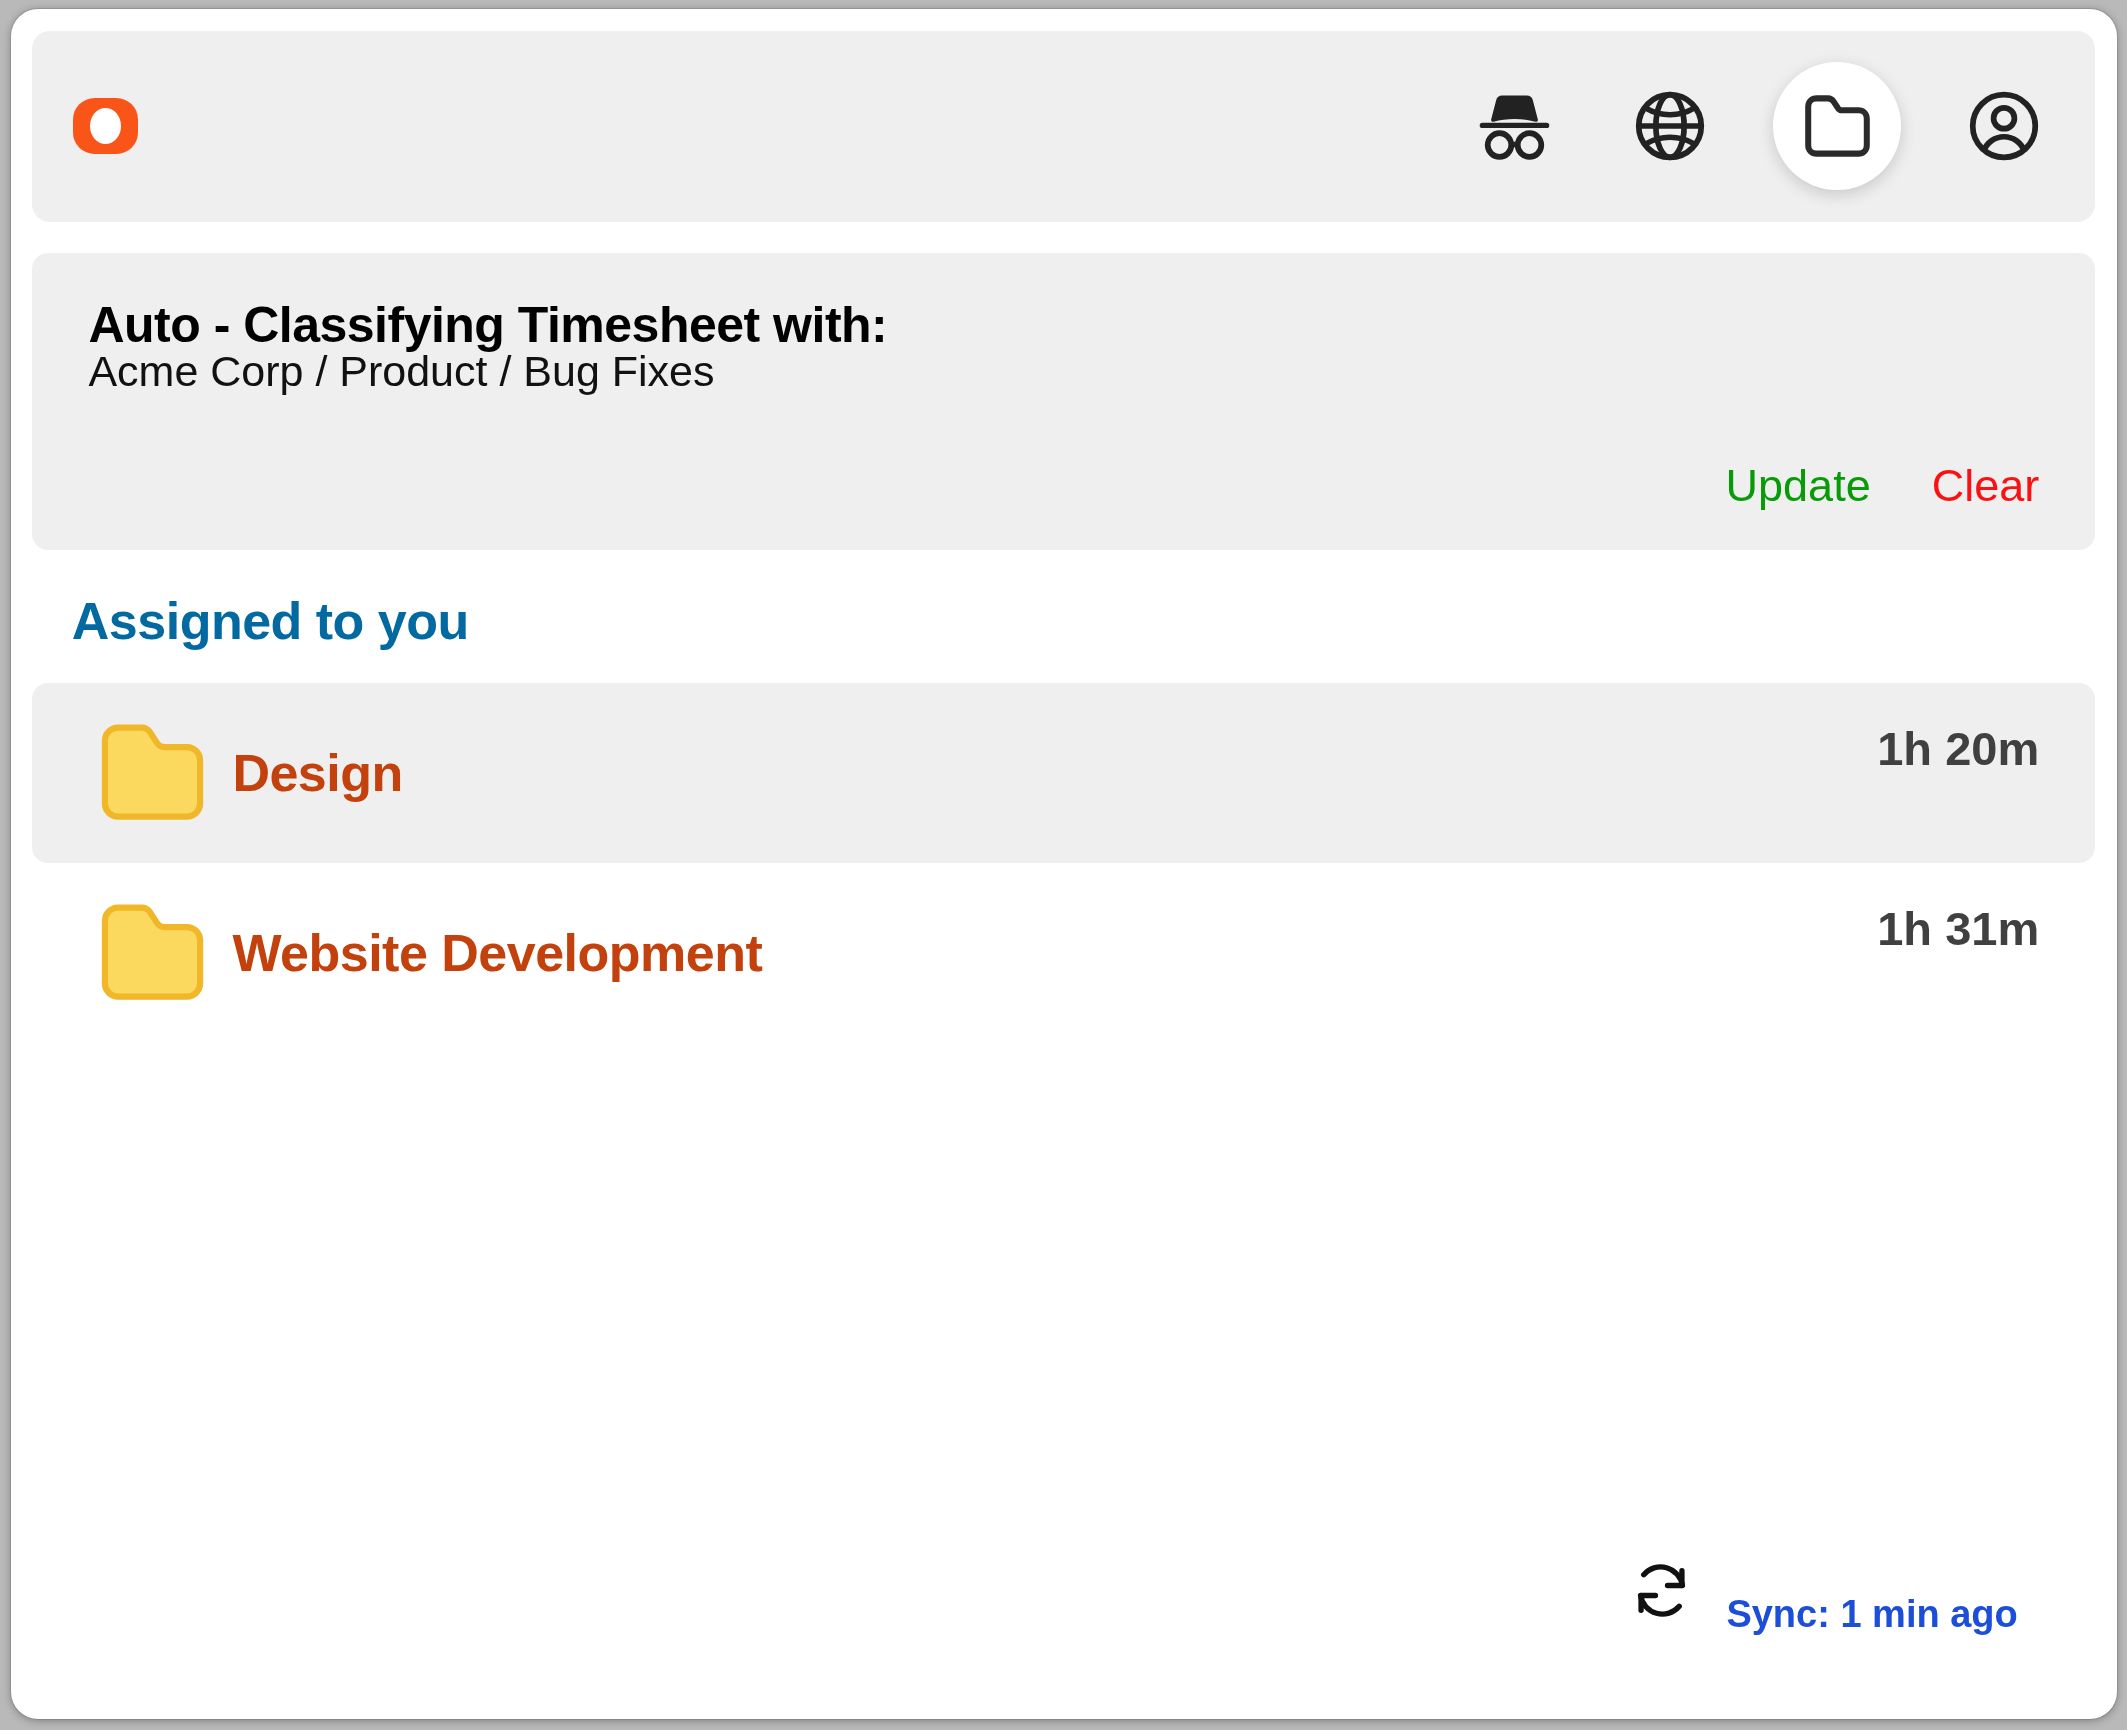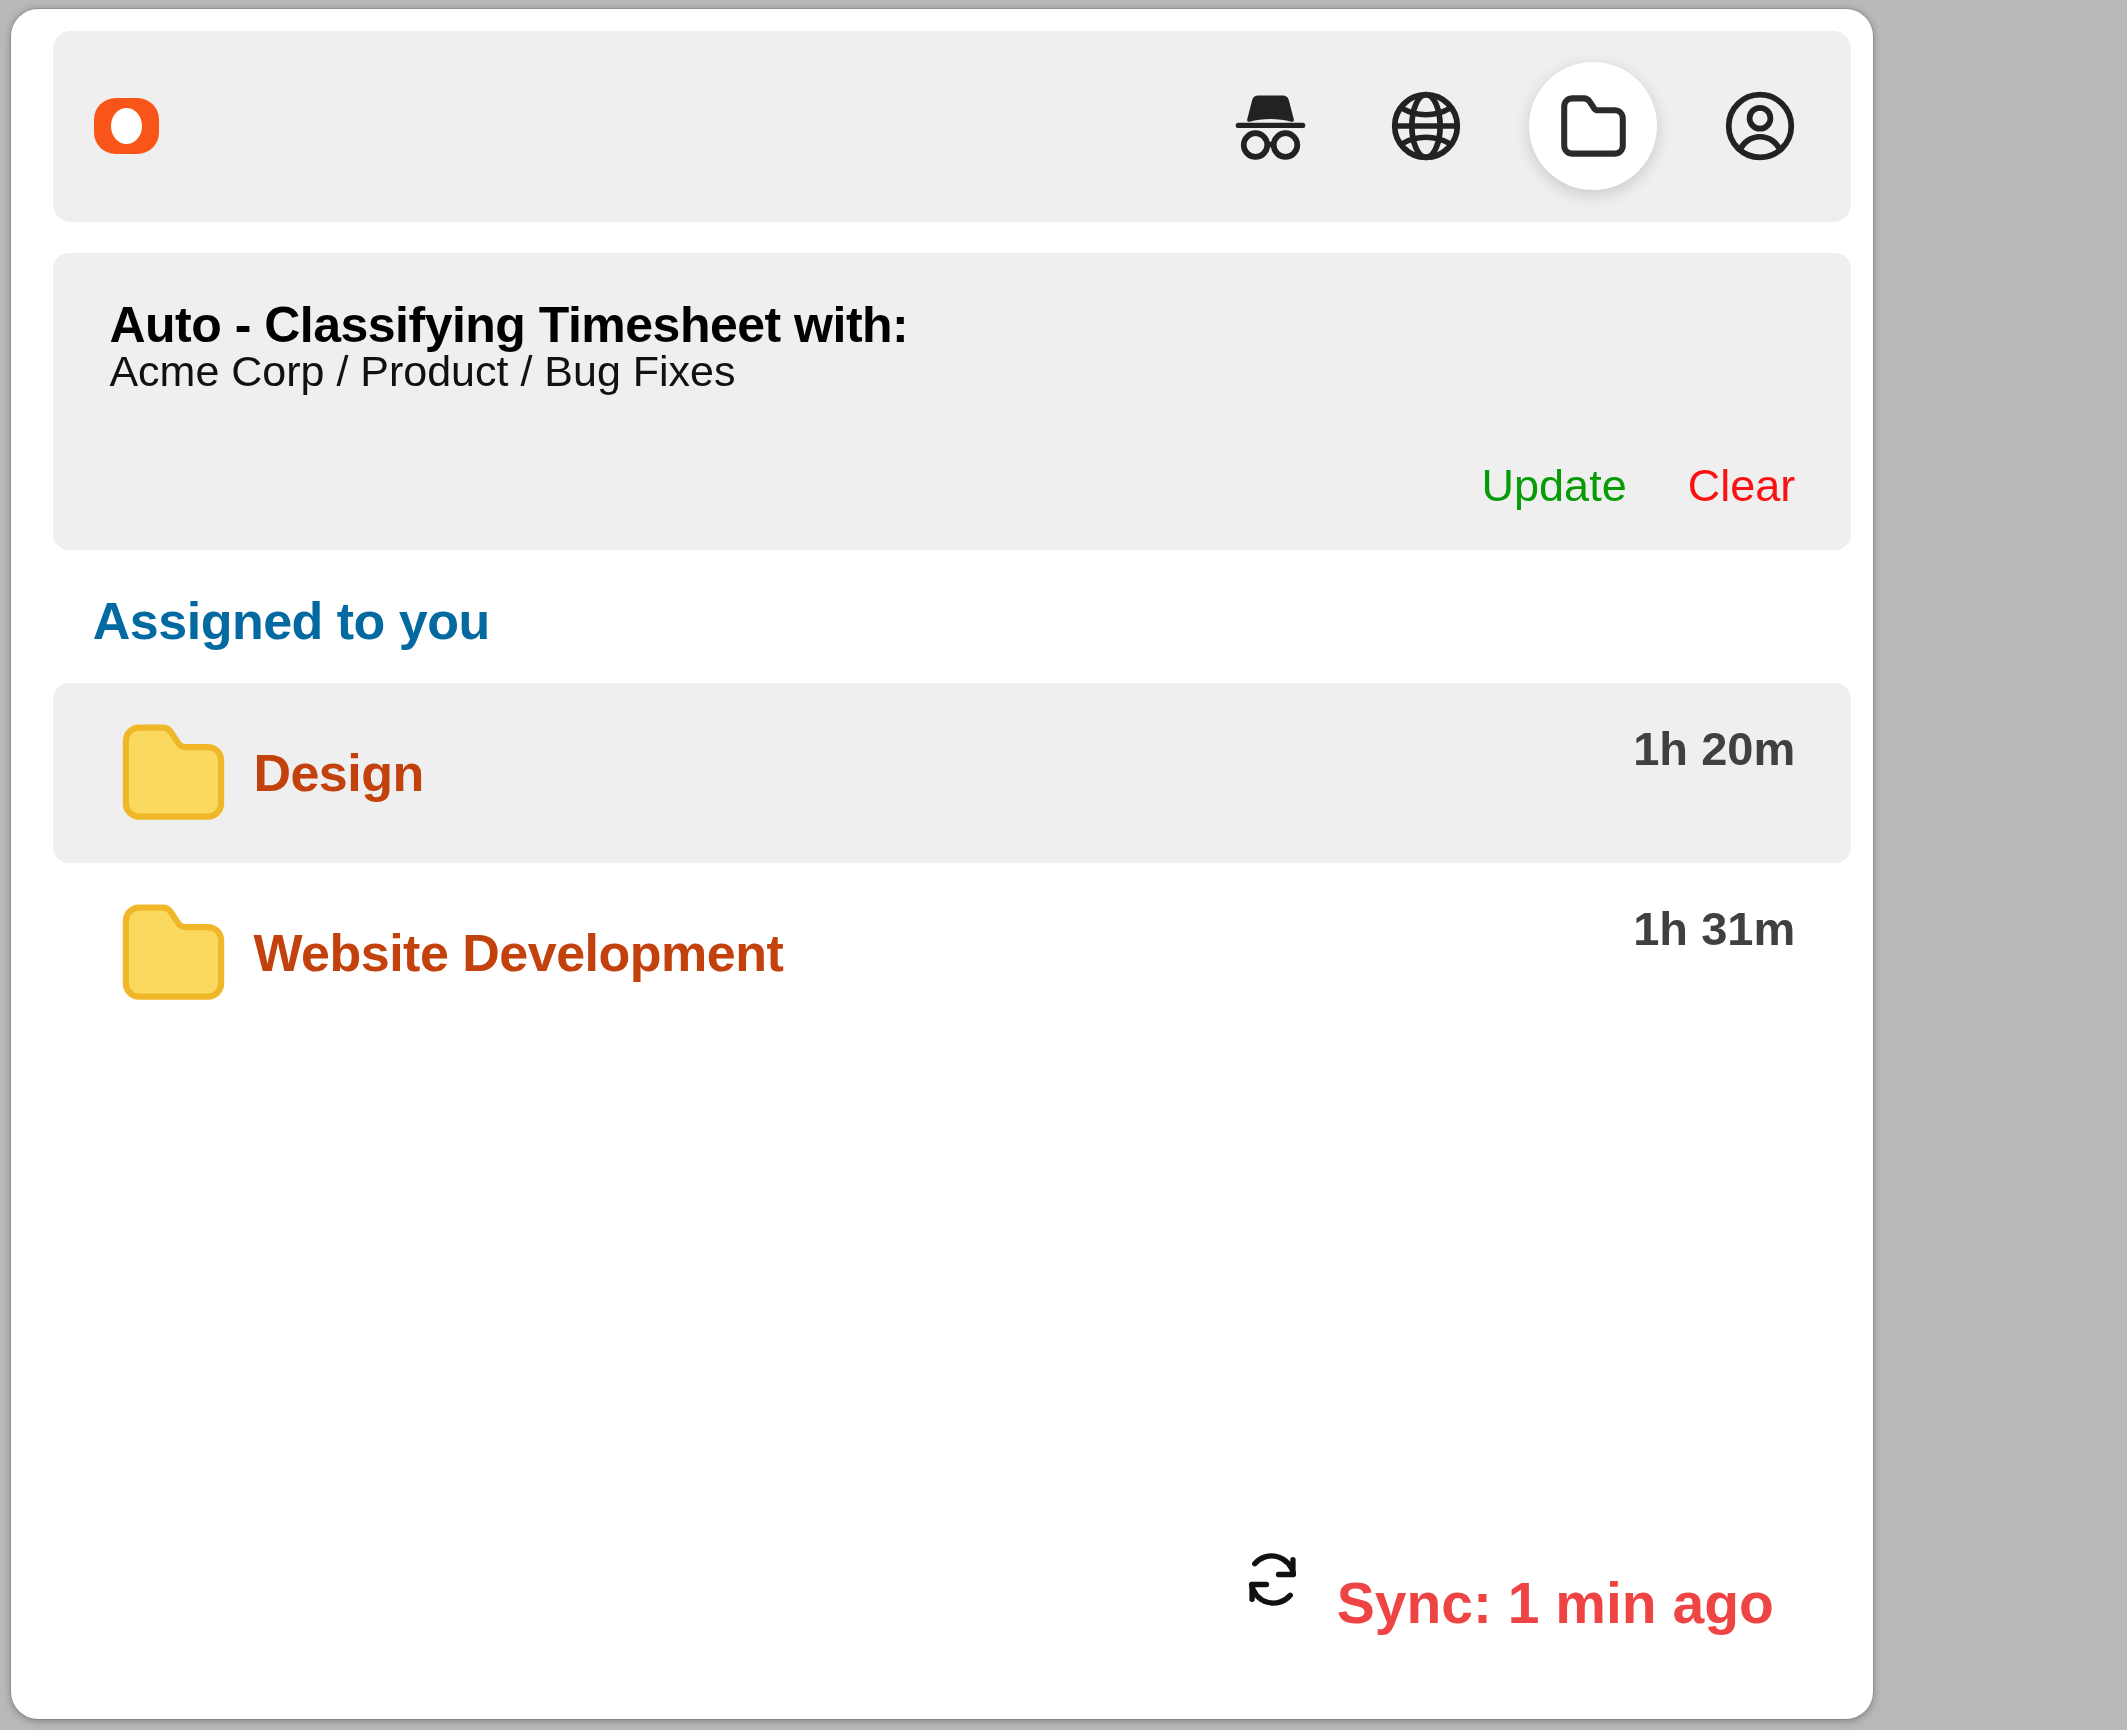--- a/index.html
+++ b/index.html
@@ -10,29 +10,28 @@
     background: #b9b9b9;
     font-family: "Liberation Sans", "DejaVu Sans", sans-serif;
     overflow: hidden;
   }
 
   
   .window {
     position: absolute;
     left: 10.8px;
     top: 9px;
-    width: 1862px;
+    width: 2106px;
     height: 1710px;
     background: #ffffff;
     border-radius: 27px;
     box-shadow: 0 1.8px 9px rgba(0,0,0,0.30), 0 0 0 0.9px rgba(0,0,0,0.10);
     overflow: hidden;
     display: flex;
     flex-direction: column;
-    padding-left: 21px;
   }
 
   
   .topbar {
     margin: 21.6px 21.6px 0 21.6px;
     height: 191px;
     background: #efefef;
     border-radius: 18px;
     display: flex;
     align-items: center;
@@ -168,21 +167,21 @@
   .footer {
     margin-top: auto;
     display: flex;
     align-items: center;
     justify-content: flex-end;
     padding: 0 99px 83px 0;
     gap: 31px;
     flex: 0 0 auto;
   }
   .sync-icon svg { display: block; }
-  .sync-text { font-size: 57px; font-weight: bold; color: #ef4444; margin-top: 48px; }
+  .sync-text { font-size: 38px; font-weight: bold; color: #1d4ed8; margin-top: 48px; }
 </style>
 </head>
 <body>
 
 <div class="window">
 
   <div class="topbar">
 
     <div class="brand-logo">
       <div class="dot"></div>

